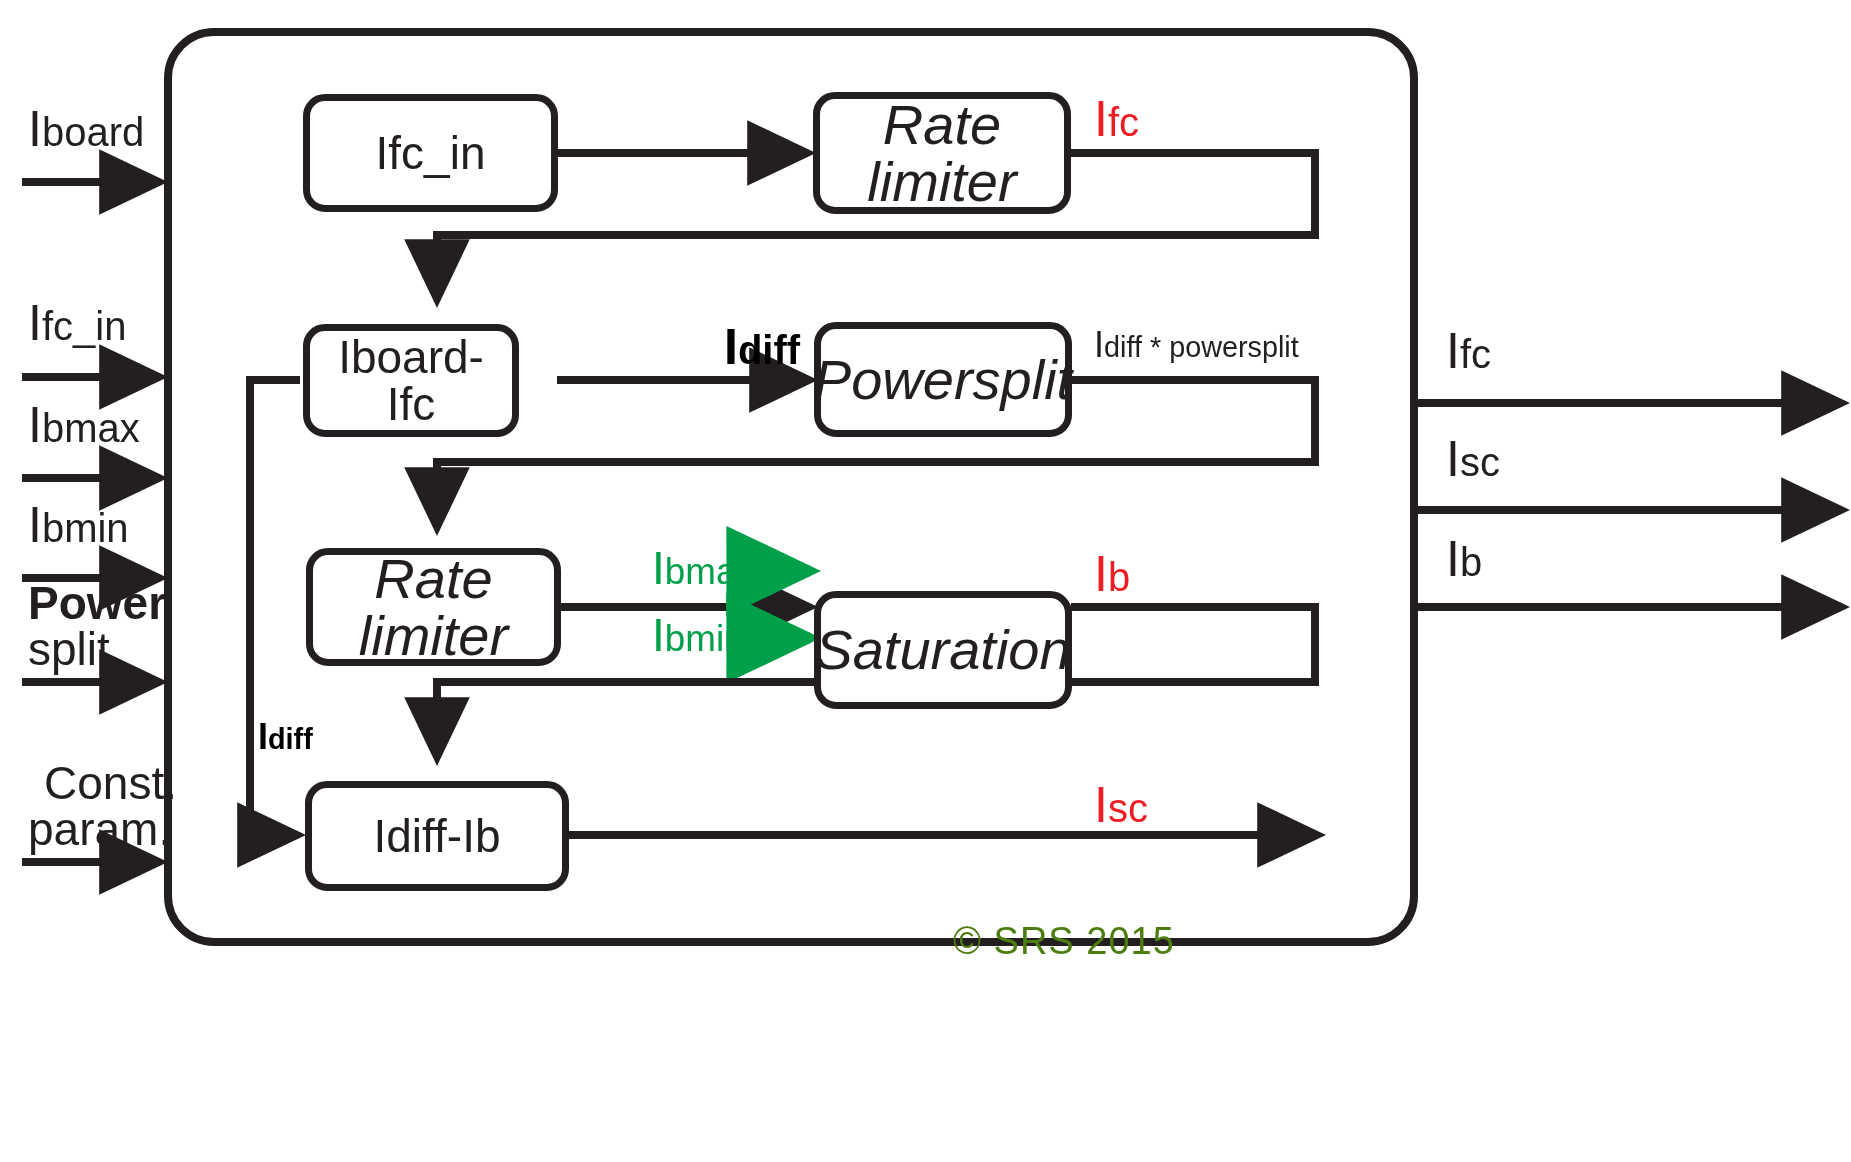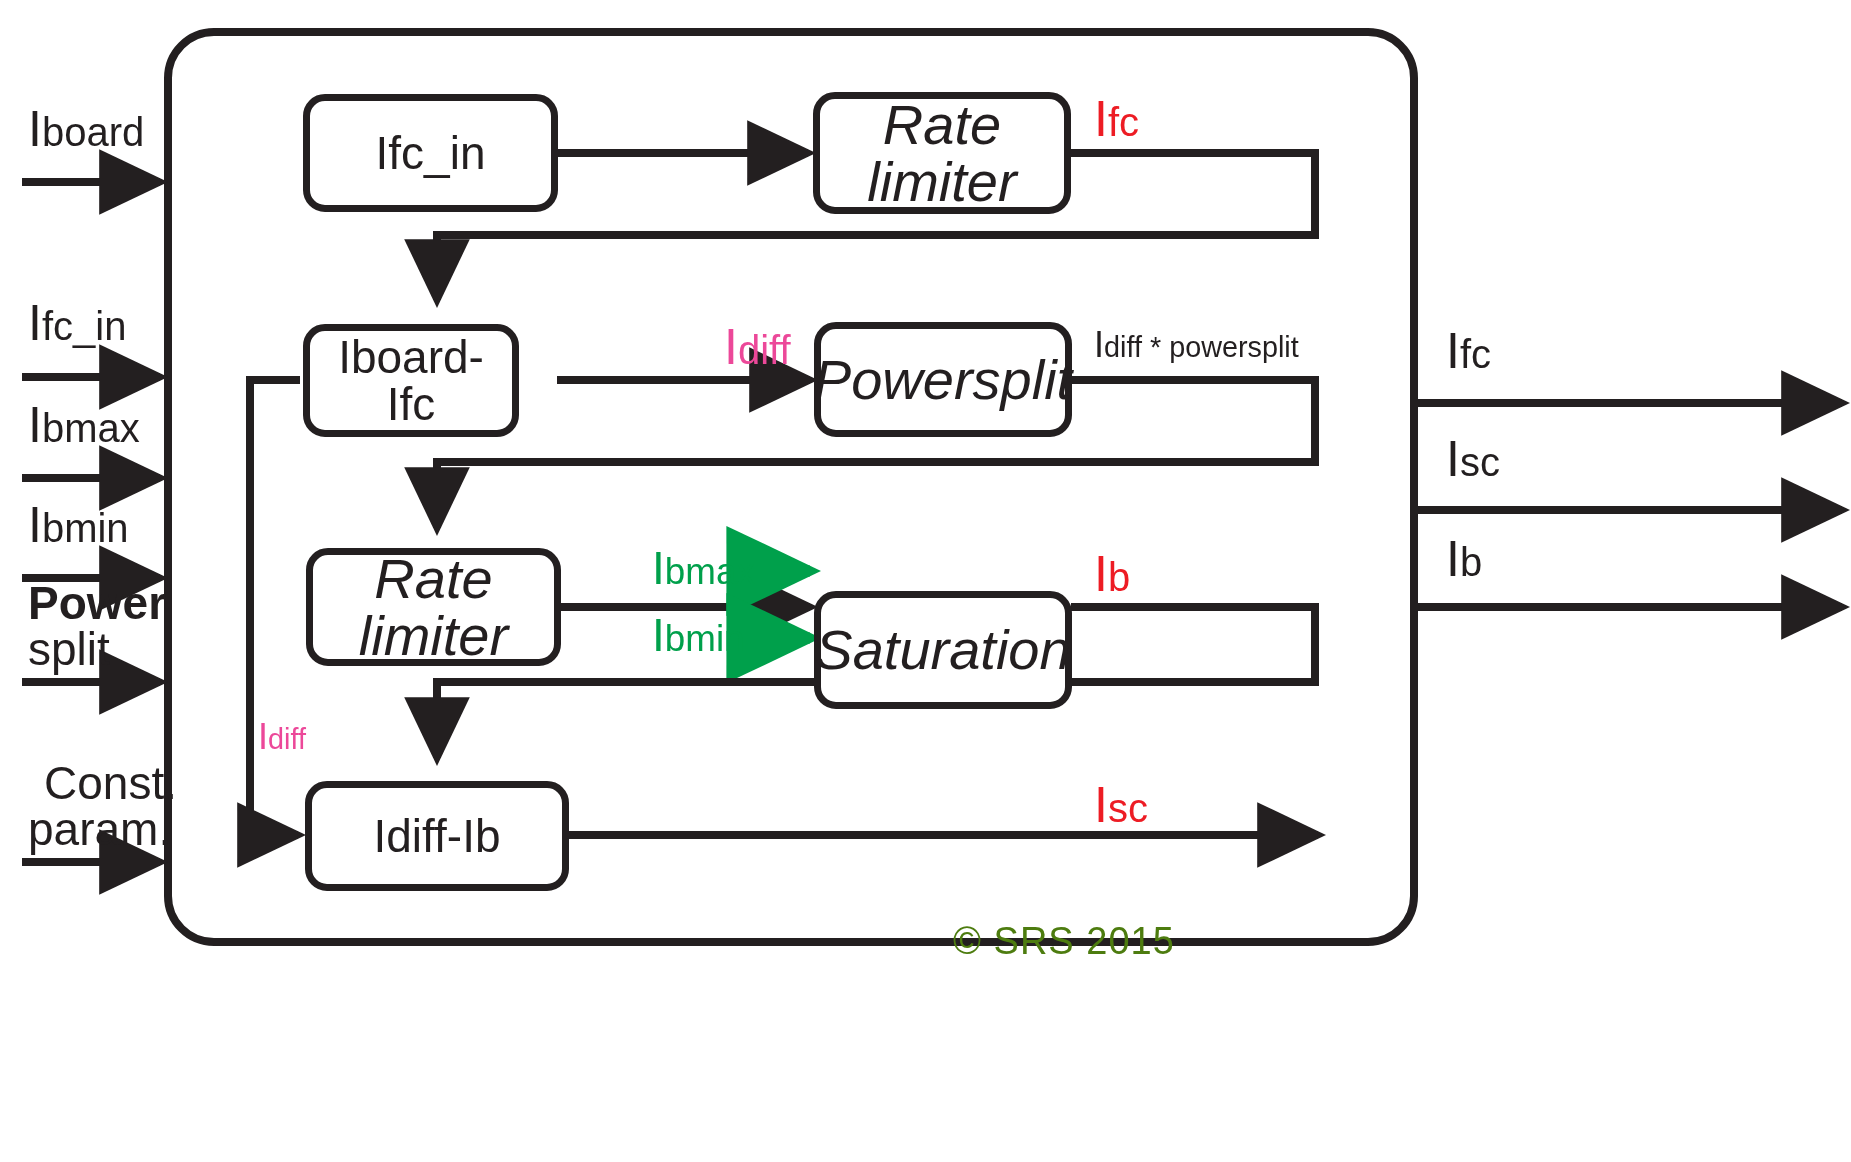--- a/index.html
+++ b/index.html
@@ -21,21 +21,21 @@
   }
   .blk .inner{padding:0 6px;}
 
   .lbl{
     position:absolute;
     color:#231f20;
     white-space:nowrap;
     line-height:1.03;
   }
   .red{color:#ed1c24;}
-  .blue{color:#ec4899;}
+  .blue{color:#000000;font-weight:bold;}
   .green{color:#00a04b;}
 
   
   .var{white-space:nowrap;}
   .var .I{font-size:1em;}
   .var .sub{font-size:0.80em;}
 
   .f56{font-size:56px;font-style:italic;}
   .f50{font-size:50px;}
   .f46{font-size:46px;}

